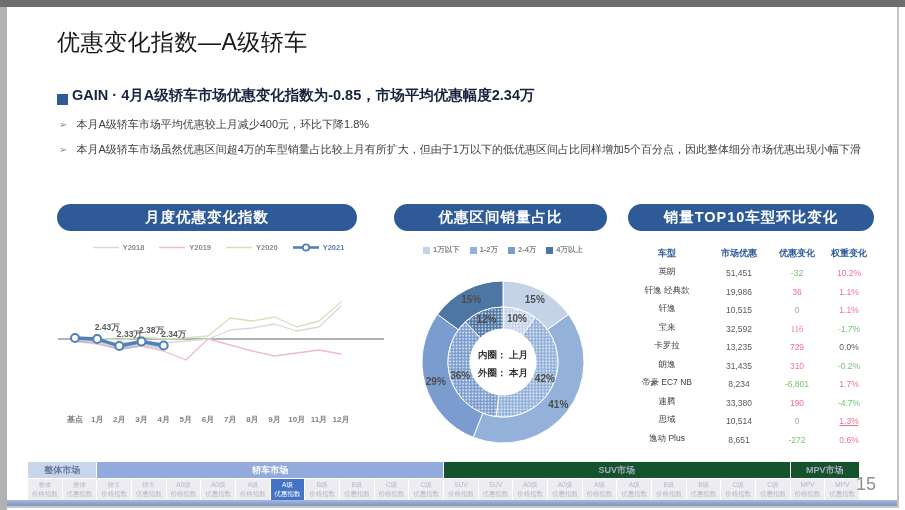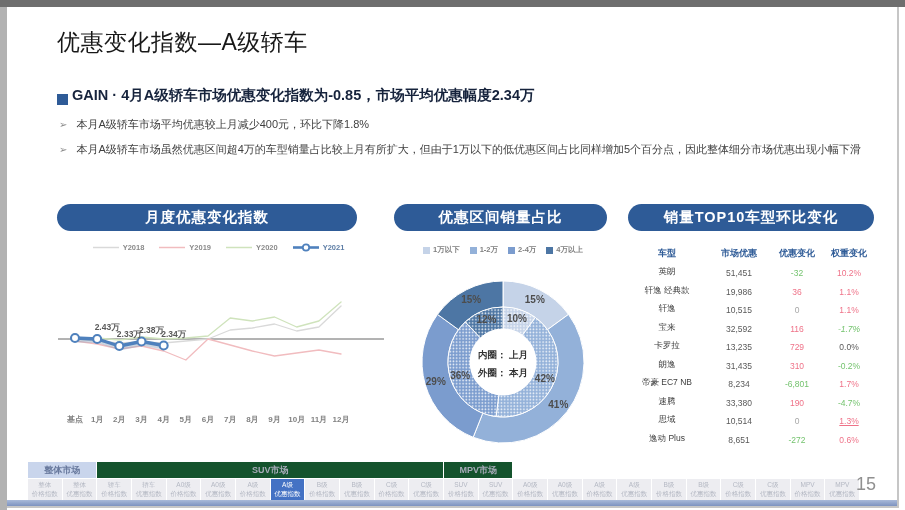--- a/index.html
+++ b/index.html
@@ -202,21 +202,21 @@
       </div>
       <div class="t-row">
         <div class="t-c c0 t-name">轩逸</div>
         <div class="t-c c1">10,515</div>
         <div class="t-c c2" style="color: rgb(166, 166, 166);">0</div>
         <div class="t-c c3" style="color: rgb(239, 114, 136);">1.1%</div>
       </div>
       <div class="t-row">
         <div class="t-c c0 t-name">宝来</div>
         <div class="t-c c1">32,592</div>
-        <div class="t-c c2" style="color: rgb(239, 114, 136);">116</div>
+        <div class="t-c c2" style="color: rgb(239, 114, 136); font-family: Liberation Serif, serif;">116</div>
         <div class="t-c c3" style="color: rgb(116, 195, 110); font-style: italic;">-1.7%</div>
       </div>
       <div class="t-row">
         <div class="t-c c0 t-name">卡罗拉</div>
         <div class="t-c c1">13,235</div>
         <div class="t-c c2" style="color: rgb(239, 114, 136);">729</div>
         <div class="t-c c3" style="color: rgb(89, 89, 89);">0.0%</div>
       </div>
       <div class="t-row">
         <div class="t-c c0 t-name">朗逸</div>
@@ -246,20 +246,21 @@
         <div class="t-c c0 t-name">逸动 Plus</div>
         <div class="t-c c1">8,651</div>
         <div class="t-c c2" style="color: rgb(116, 195, 110);">-272</div>
         <div class="t-c c3" style="color: rgb(239, 114, 136);">0.6%</div>
       </div>
     </div>
 
   <div id="nav">
     <div id="nav-groups">
         <div class="grp grp-lightblue" style="width: 68.3333px;">整体市场</div>
+        <div class="grp grp-blue" style="width: 345.667px;">轿车市场</div>
         <div class="grp grp-light" style="width: 345.667px;">SUV市场</div>
         <div class="grp grp-light" style="width: 68.3333px;">MPV市场</div>
       </div>
     <div id="nav-tabs">
         <div class="tab">
           <div>整体</div>
           <div>价格指数</div>
         </div>
         <div class="tab">
           <div>整体</div>

